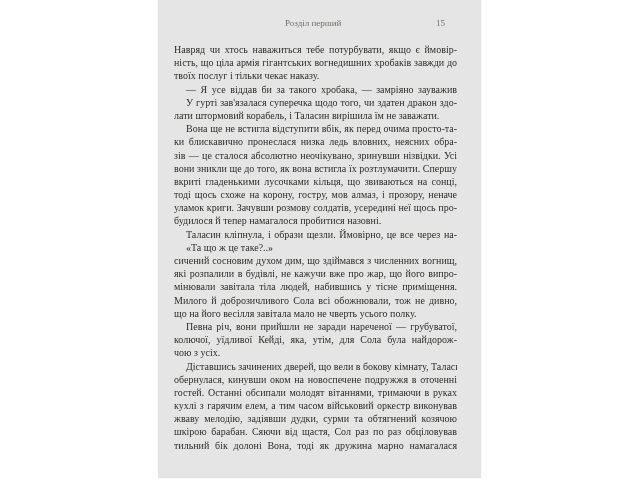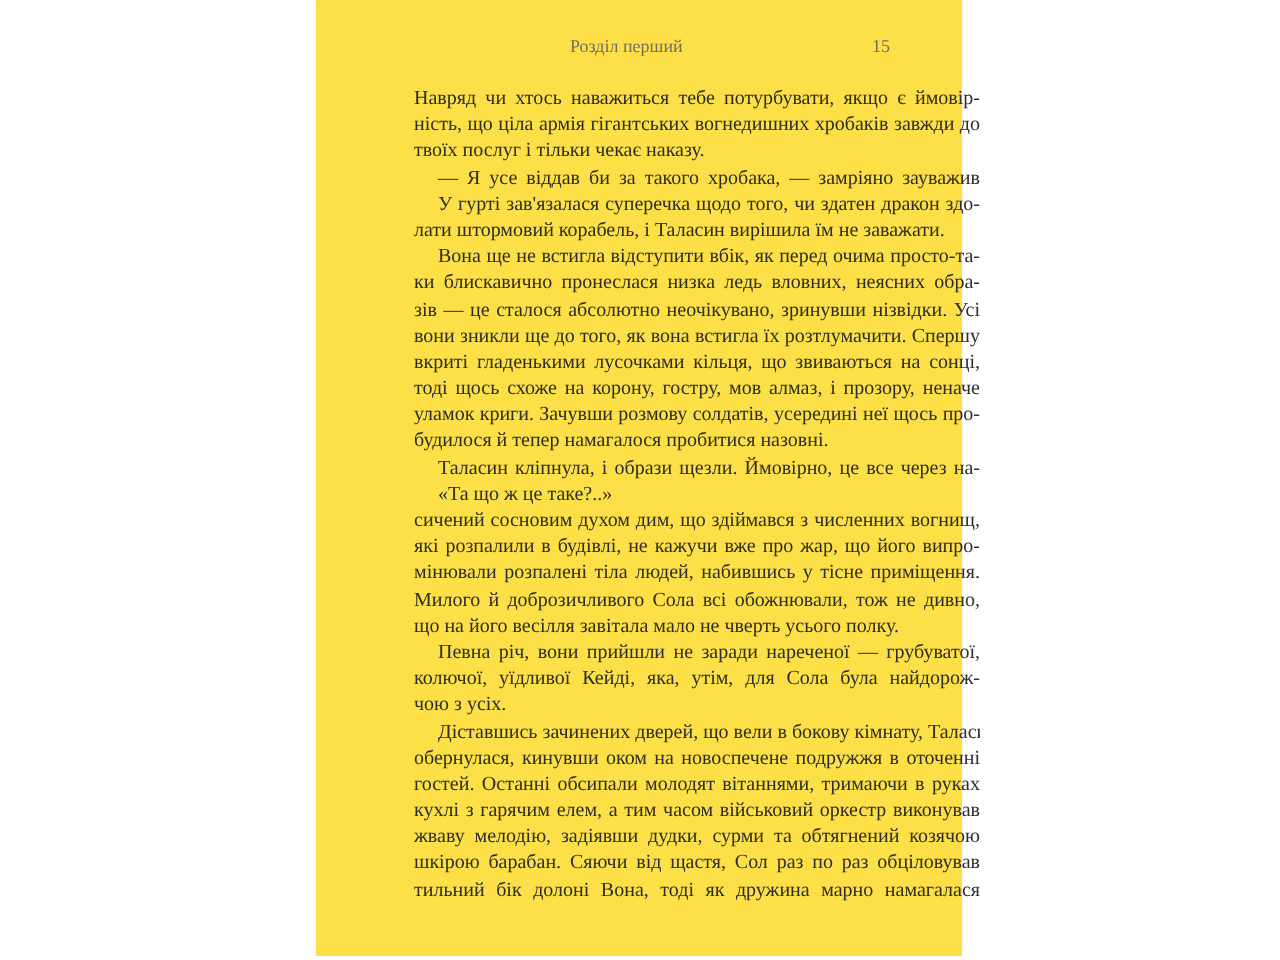--- a/index.html
+++ b/index.html
@@ -2,34 +2,34 @@
 <html><head>
   <meta charset="utf-8">
   <style>
     html, body { margin: 0; padding: 0; }
     body {
       width: 640px; height: 480px; background: #ffffff;
       position: relative; overflow: hidden;
     }
     .page {
       position: absolute; left: 158px; top: 0; width: 323px; height: 478px;
-      background: #fde047;
+      background: #e5e5e5;
       box-shadow: 0 0 2px rgba(0,0,0,0.08);
     }
     .running-head {
       position: absolute; top: 18px; left: 0; right: 0;
       font-family: "Liberation Serif", serif; font-size: 9px; color: #6e6e68;
       height: 12px;
     }
     .running-head .title { position: absolute; left: 127px; top: 0; }
     .running-head .num { position: absolute; left: 278px; top: 0; text-align: right; }
     .text {
       position: absolute; left: 16px; top: 43px; width: 283px;
       font-family: "Liberation Serif", serif; font-size: 10px;
-      line-height: 13.2px; color: #2d2d2a; text-align: justify; margin-left: 33px;
+      line-height: 13.2px; color: #2d2d2a; text-align: justify;
     }
     .line { display: block; white-space: nowrap; text-align-last: justify; height: 13.2px; overflow: hidden; }
     .line.last { text-align-last: left; }
     .indent { padding-left: 12px; }
   </style>
 </head>
 <body>
 
 <div class="page">
   <div class="running-head">
@@ -48,21 +48,21 @@
       <span class="line">зів — це сталося абсолютно неочікувано, зринувши нізвідки. Усі</span>
       <span class="line">вони зникли ще до того, як вона встигла їх розтлумачити. Спершу</span>
       <span class="line">вкриті гладенькими лусочками кільця, що звиваються на сонці,</span>
       <span class="line">тоді щось схоже на корону, гостру, мов алмаз, і прозору, неначе</span>
       <span class="line">уламок криги. Зачувши розмову солдатів, усередині неї щось про-</span>
       <span class="line last">будилося й тепер намагалося пробитися назовні.</span>
       <span class="line indent">Таласин кліпнула, і образи щезли. Ймовірно, це все через на-</span>
       <span class="line indent last">«Та що ж це таке?..»</span>
       <span class="line">сичений сосновим духом дим, що здіймався з численних вогнищ,</span>
       <span class="line">які розпалили в будівлі, не кажучи вже про жар, що його випро-</span>
-      <span class="line">мінювали розпалені тіла людей, набившись у тісне приміщення.</span>
+      <span class="line">мінювали завітала тіла людей, набившись у тісне приміщення.</span>
       <span class="line">Милого й доброзичливого Сола всі обожнювали, тож не дивно,</span>
       <span class="line last">що на його весілля завітала мало не чверть усього полку.</span>
       <span class="line indent">Певна річ, вони прийшли не заради нареченої — грубуватої,</span>
       <span class="line">колючої, уїдливої Кейді, яка, утім, для Сола була найдорож-</span>
       <span class="line last">чою з усіх.</span>
       <span class="line indent">Діставшись зачинених дверей, що вели в бокову кімнату, Таласин</span>
       <span class="line">обернулася, кинувши оком на новоспечене подружжя в оточенні</span>
       <span class="line">гостей. Останні обсипали молодят вітаннями, тримаючи в руках</span>
       <span class="line">кухлі з гарячим елем, а тим часом військовий оркестр виконував</span>
       <span class="line">жваву мелодію, задіявши дудки, сурми та обтягнений козячою</span>

